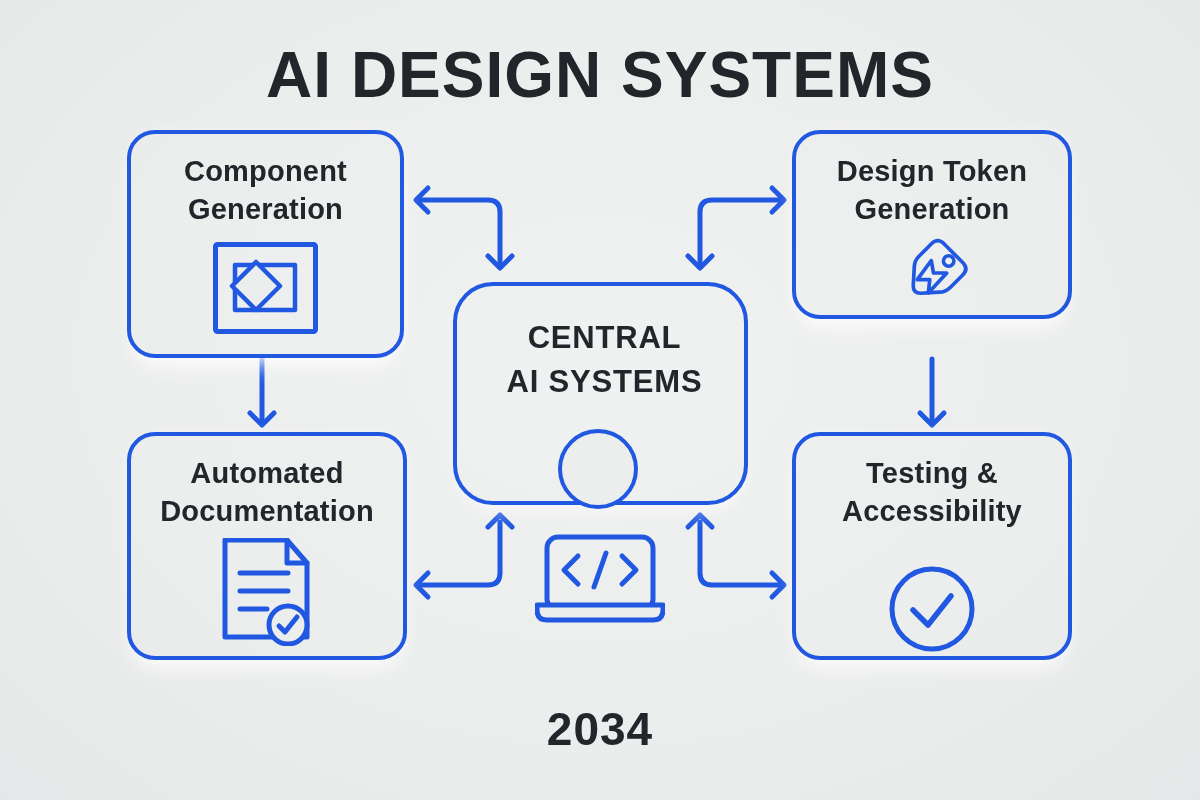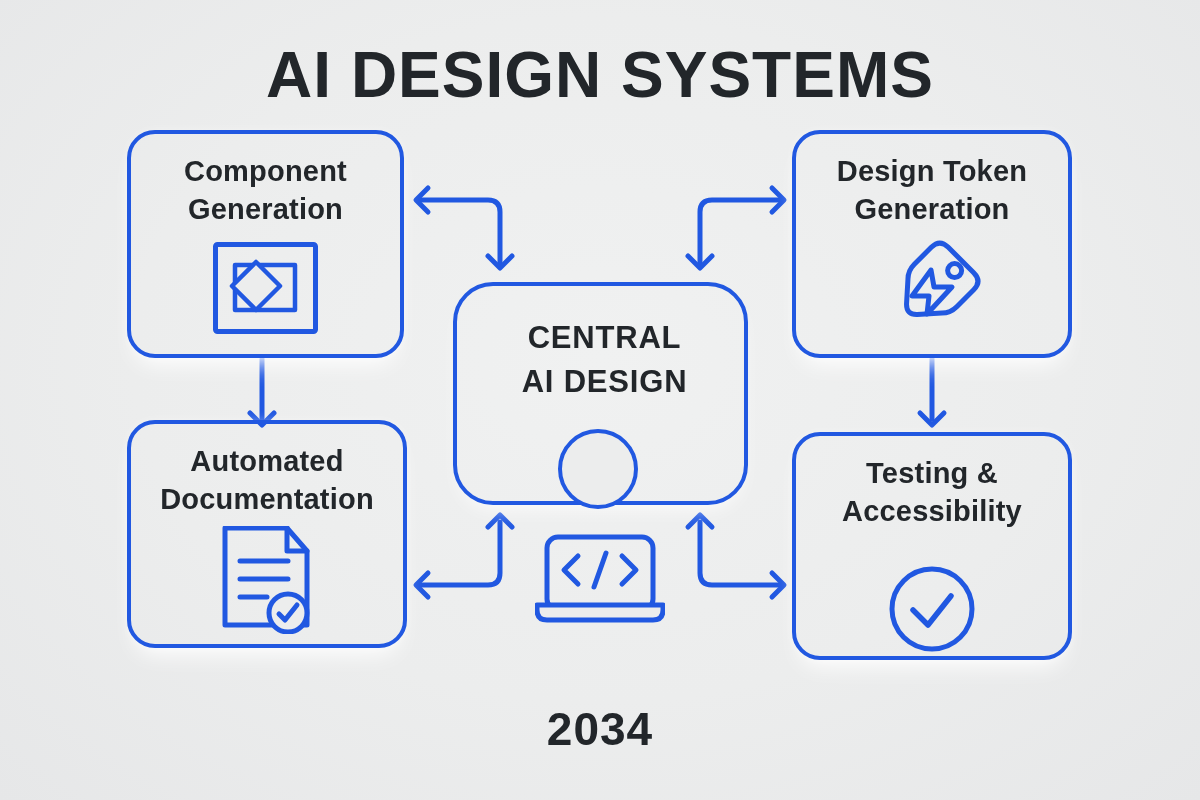--- a/index.html
+++ b/index.html
@@ -41,22 +41,22 @@
     box-shadow:0 14px 22px -8px rgba(255,255,255,0.95), 0 0 10px rgba(255,255,255,0.35);
   }
   .node .label{
     margin-top:18px;
     text-align:center;
     font-size:29px;line-height:38px;font-weight:bold;
     letter-spacing:0.2px;
     color:var(--ink);
   }
   .box-tl{left:127px;top:130px;width:277px;height:228px;}
-  .box-tr{left:792px;top:130px;width:280px;height:228px;}
-  .box-bl{left:127px;top:420px;width:280px;height:228px;}
+  .box-tr{left:792px;top:130px;width:280px;height:189px;}
+  .box-bl{left:127px;top:432px;width:280px;height:228px;}
   .box-br{left:792px;top:432px;width:280px;height:228px;gap:22px;}
   .center-node{
     position:absolute;left:453px;top:282px;width:295px;height:223px;
     border:4px solid var(--accent);
     border-radius:40px;
     box-sizing:border-box;
     box-shadow:0 10px 20px -8px rgba(255,255,255,0.9);
   }
   .center-node .label{
     margin-top:30px;
@@ -151,21 +151,21 @@
         <path d="M37 14 H73 Q85 14 85 26 V50 Q85 59 79 65 L62.5 83.5 Q55 91.5 47.5 83.5 L31 65 Q25 59 25 50 V26 Q25 14 37 14 Z" stroke-width="5"></path>
         <circle cx="58" cy="26" r="7" stroke-width="5"></circle>
       </g>
       <polygon points="54,36 35,62 52,62 50,80 75,53 57,53" fill="none" stroke-width="5"></polygon>
     </svg>
   </div>
 
   <div class="center-node">
     <div class="label">
       <div>CENTRAL</div>
-      <div>AI DESIGN</div>
+      <div>AI SYSTEMS</div>
     </div>
   </div>
   <div class="port-circle"></div>
 
   <div class="node box-bl">
     <div class="label">
       <div>Automated</div>
       <div>Documentation</div>
     </div>
     <svg class="icon-svg" width="90" height="108" viewBox="0 0 90 108" style="margin-top:8px">

